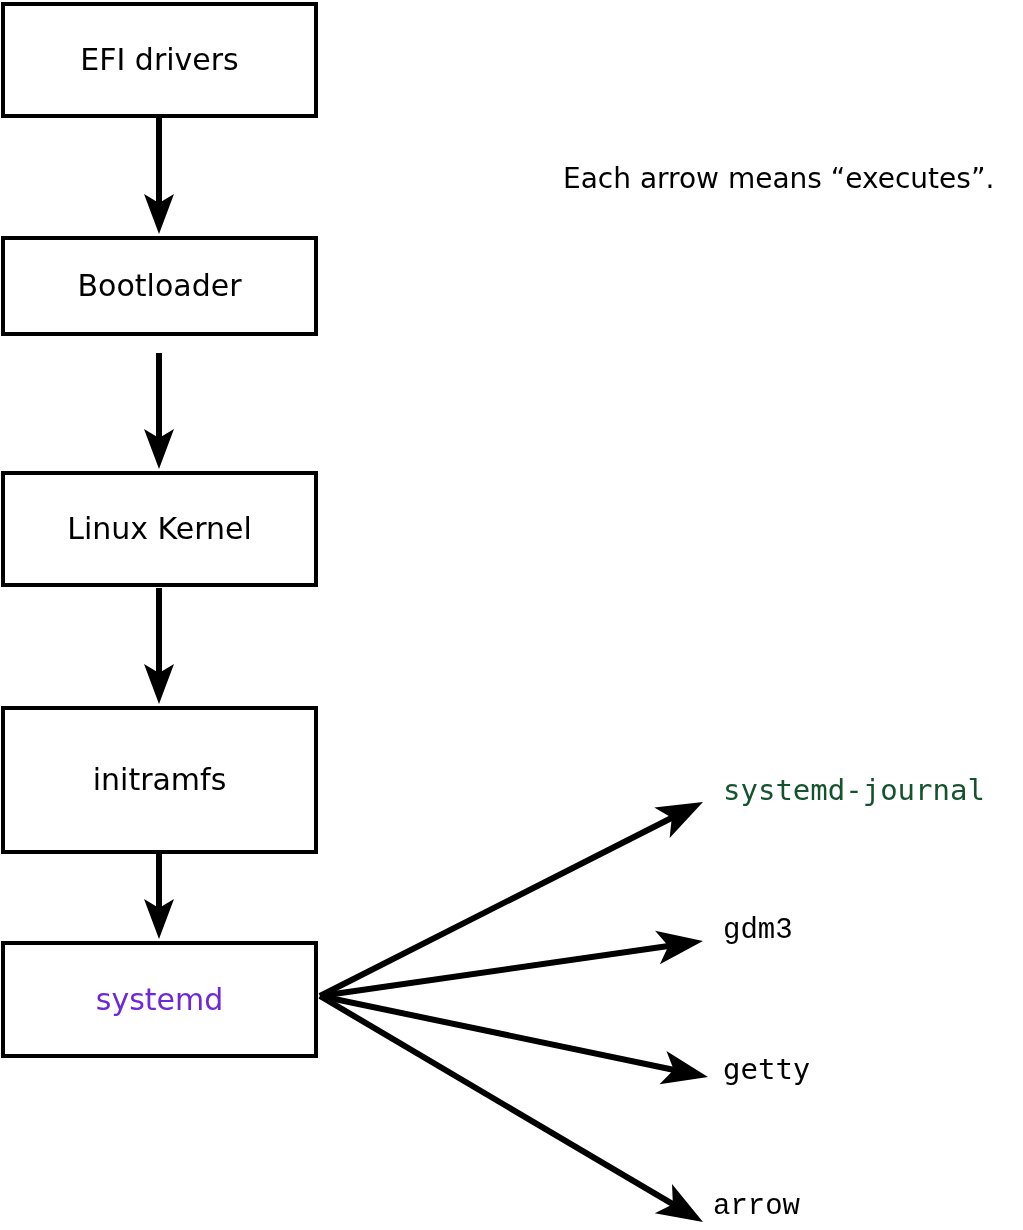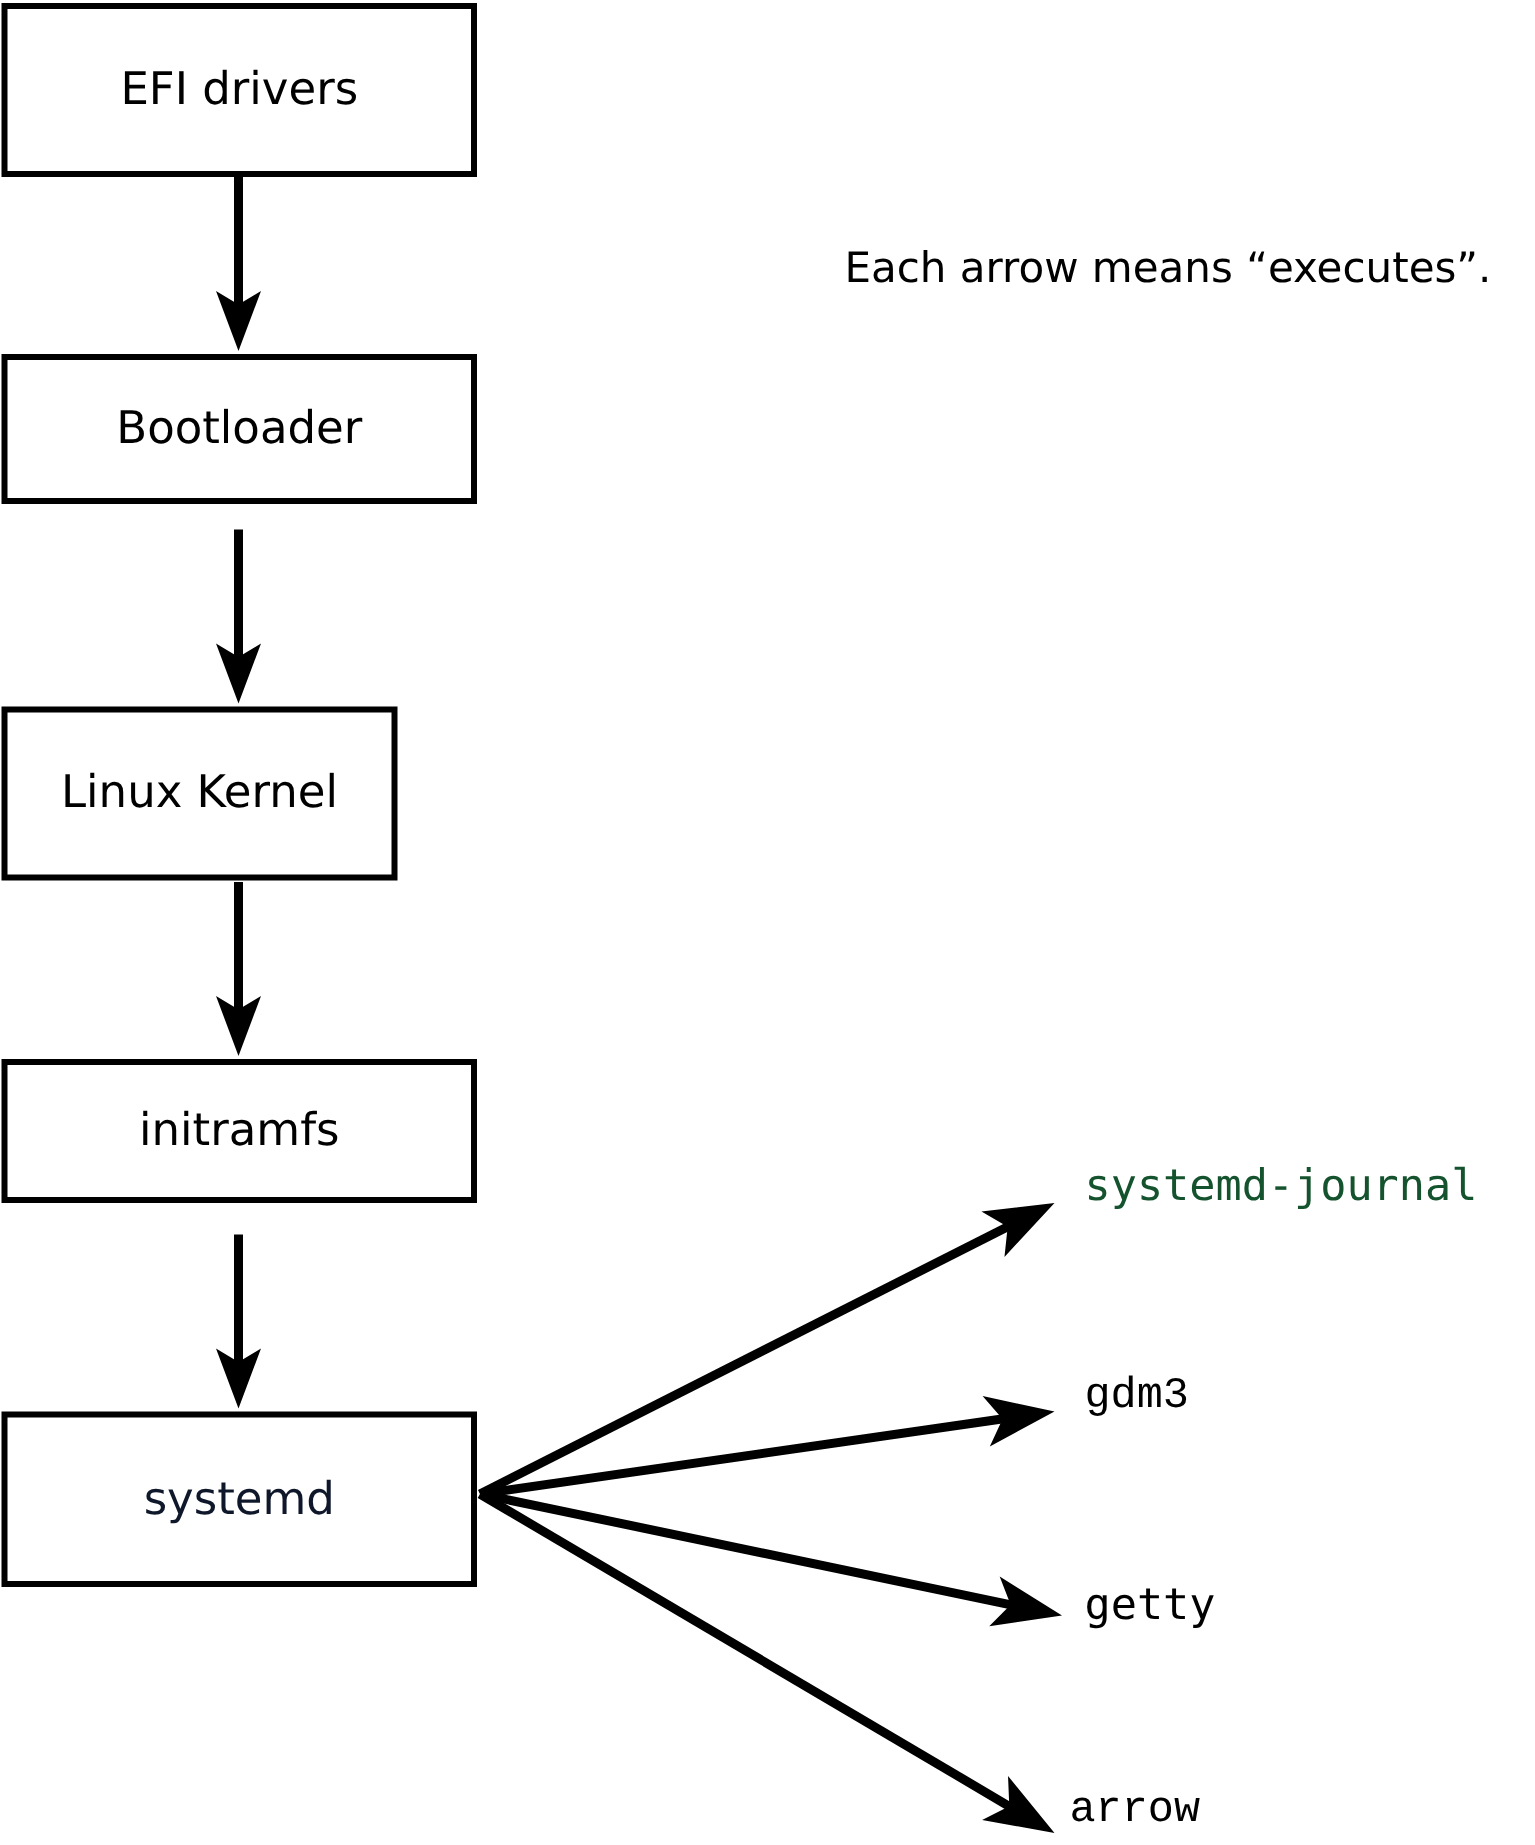--- a/index.html
+++ b/index.html
@@ -105,28 +105,28 @@
       </g>
   </svg>
 
   <div id="boxes-host">
       <div class="stage-box" style="left: 1px; top: 2px; width: 317px; height: 116px; border-color: rgb(0, 0, 0); background: rgb(255, 255, 255);">
         <span class="stage-label" style="color: rgb(0, 0, 0);">EFI drivers</span>
       </div>
       <div class="stage-box" style="left: 1px; top: 236px; width: 317px; height: 100px; border-color: rgb(0, 0, 0); background: rgb(255, 255, 255);">
         <span class="stage-label" style="color: rgb(0, 0, 0);">Bootloader</span>
       </div>
-      <div class="stage-box" style="left: 1px; top: 471px; width: 264px; height: 116px; border-color: rgb(0, 0, 0); background: rgb(255, 255, 255);">
+      <div class="stage-box" style="left: 1px; top: 471px; width: 317px; height: 116px; border-color: rgb(0, 0, 0); background: rgb(255, 255, 255);">
         <span class="stage-label" style="color: rgb(0, 0, 0);">Linux Kernel</span>
       </div>
-      <div class="stage-box" style="left: 1px; top: 706px; width: 317px; height: 96px; border-color: rgb(0, 0, 0); background: rgb(255, 255, 255);">
+      <div class="stage-box" style="left: 1px; top: 706px; width: 317px; height: 148px; border-color: rgb(0, 0, 0); background: rgb(255, 255, 255);">
         <span class="stage-label" style="color: rgb(0, 0, 0);">initramfs</span>
       </div>
       <div class="stage-box" style="left: 1px; top: 941px; width: 317px; height: 117px; border-color: rgb(0, 0, 0); background: rgb(255, 255, 255);">
-        <span class="stage-label" style="color: #0f172a;">systemd</span>
+        <span class="stage-label" style="color: #6d28d9;">systemd</span>
       </div>
     </div>
 
   <div class="note-text" style="left: 563px; top: 165px; text-align: center;">Each arrow means “executes”.</div>
 
   <div id="services-host">
       <div class="service-label mono" style="left: 723px; top: 776px; color: #14532d;">systemd-journal</div>
       <div class="service-label sans" style="left: 723px; top: 916px; color: rgb(0, 0, 0);">gdm3</div>
       <div class="service-label mono" style="left: 723px; top: 1055px; color: rgb(0, 0, 0); text-align: center;">getty</div>
       <div class="service-label sans" style="left: 713px; top: 1192px; color: rgb(0, 0, 0);">arrow</div>

